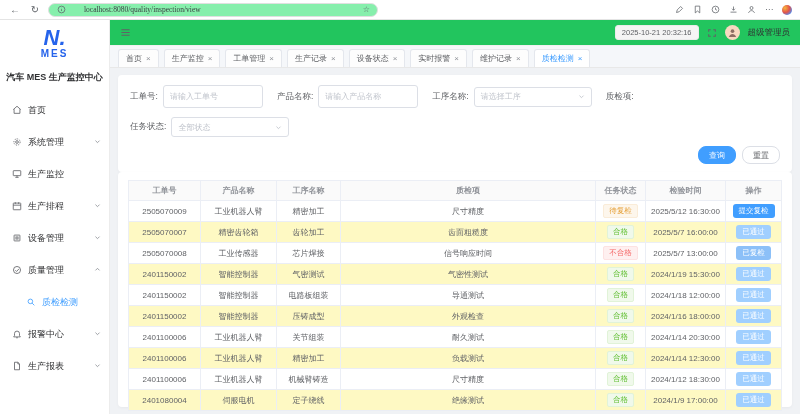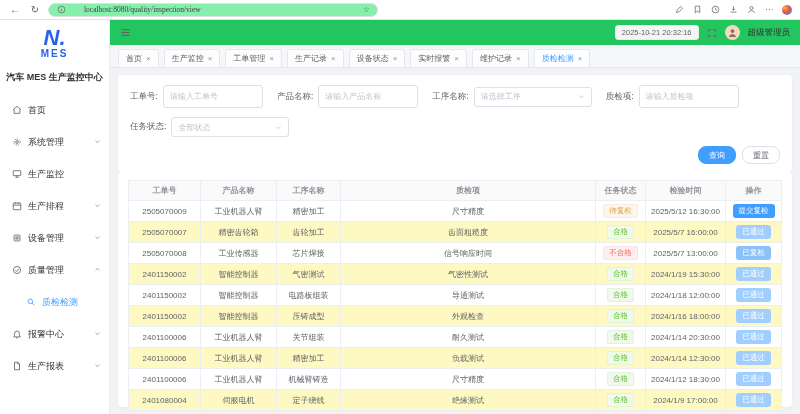--- a/index.html
+++ b/index.html
@@ -335,21 +335,20 @@
             <span class="field-label">工序名称:</span>
             <div class="fake-select">
               <span class="sel-text">请选择工序</span>
               <svg viewBox="0 0 24 24" fill="none" stroke="currentColor" stroke-width="3">
                   <polyline points="5 9 12 16 19 9"></polyline>
                 </svg>
             </div>
           </div>
           <div class="field">
             <span class="field-label">质检项:</span>
-            <input placeholder="请输入质检项" style="">
           </div>
         </div>
         <div class="form-row">
           <div class="field">
             <span class="field-label">任务状态:</span>
             <div class="fake-select">
               <span class="sel-text">全部状态</span>
               <svg viewBox="0 0 24 24" fill="none" stroke="currentColor" stroke-width="3">
                   <polyline points="5 9 12 16 19 9"></polyline>
                 </svg>

